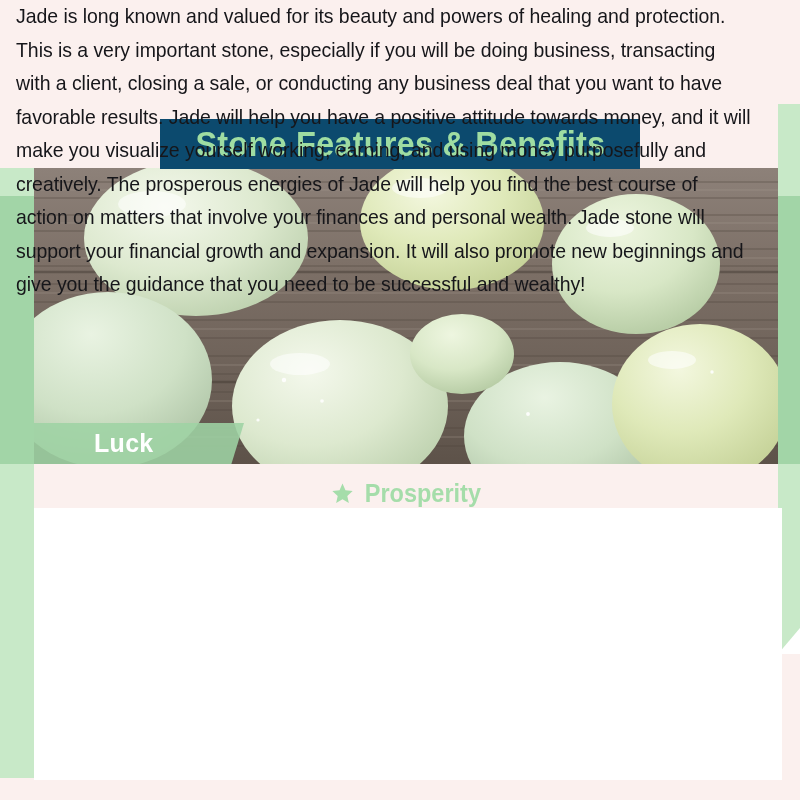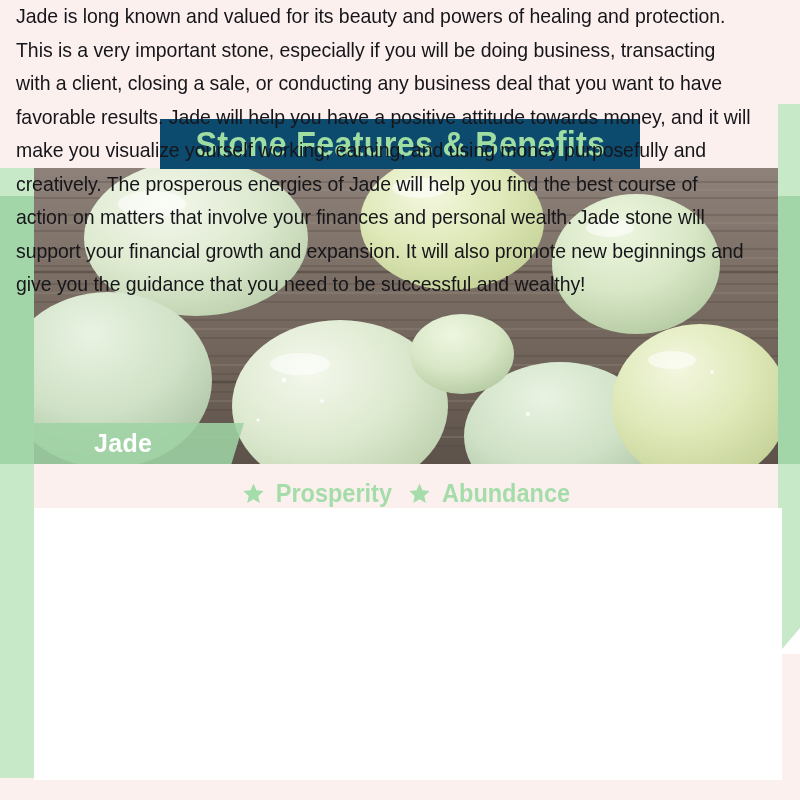--- a/index.html
+++ b/index.html
@@ -312,36 +312,30 @@
         <circle cx="712" cy="204" r="1.7"></circle>
       </g>
     </svg>
   </div>
 
   <div class="title-banner">
     <span class="title-banner-text">Stone Features &amp; Benefits</span>
   </div>
 
   <div class="stone-tag">
-    <span class="stone-tag-text">Jade</span>
+    <span class="stone-tag-text">Luck</span>
   </div>
 
   <div class="keywords">
     <div class="kw">
       <svg class="kw-star" viewBox="0 0 24 24">
         <polygon points="12,1.6 15.1,8.6 22.6,9.4 17,14.5 18.6,22 12,18.1 5.4,22 7,14.5 1.4,9.4 8.9,8.6" fill="#a5ddaa"></polygon>
       </svg>
       <span class="kw-label">Prosperity</span>
     </div>
-    <div class="kw">
-      <svg class="kw-star" viewBox="0 0 24 24">
-        <polygon points="12,1.6 15.1,8.6 22.6,9.4 17,14.5 18.6,22 12,18.1 5.4,22 7,14.5 1.4,9.4 8.9,8.6" fill="#a5ddaa"></polygon>
-      </svg>
-      <span class="kw-label">Abundance</span>
-    </div>
   </div>
 
   <div class="body-panel"></div>
   <p class="body-text">Jade is long known and valued for its beauty and powers of healing and protection. This is a very important stone, especially if you will be doing business, transacting with a client, closing a sale, or conducting any business deal that you want to have favorable results. Jade will help you have a positive attitude towards money, and it will make you visualize yourself working, earning, and using money purposefully and creatively. The prosperous energies of Jade will help you find the best course of action on matters that involve your finances and personal wealth. Jade stone will support your financial growth and expansion. It will also promote new beginnings and give you the guidance that you need to be successful and wealthy!</p>
 
   <div class="bottom-strip"></div>
 
 </div>
 
 </body></html>

